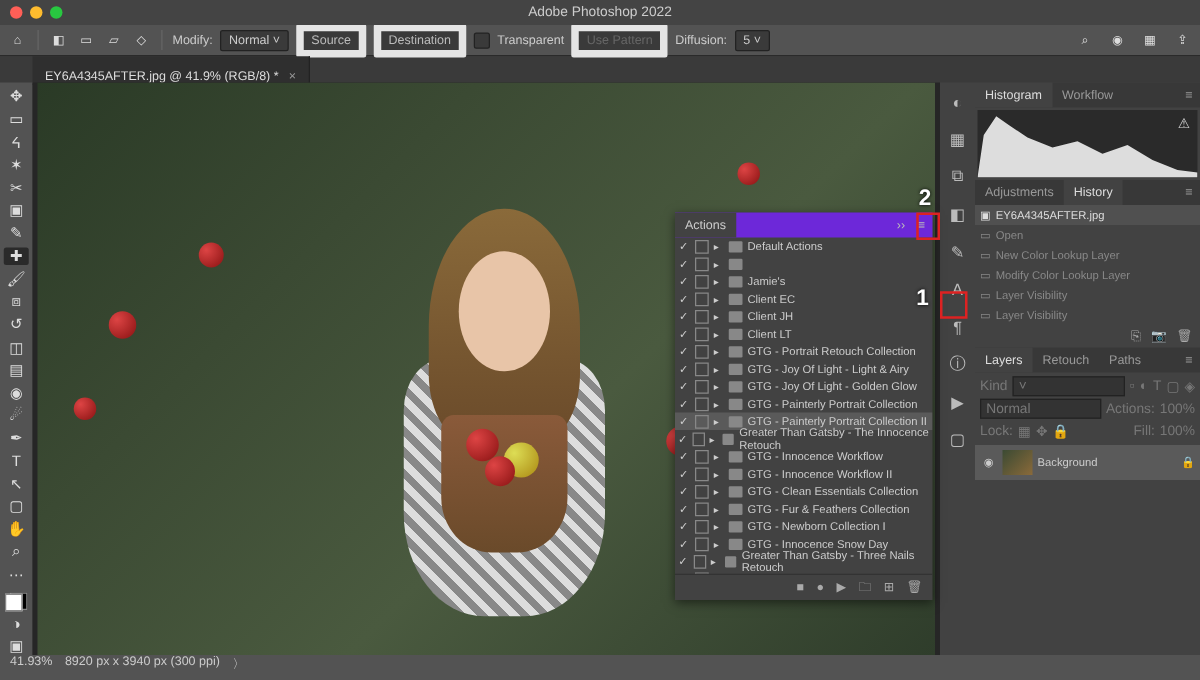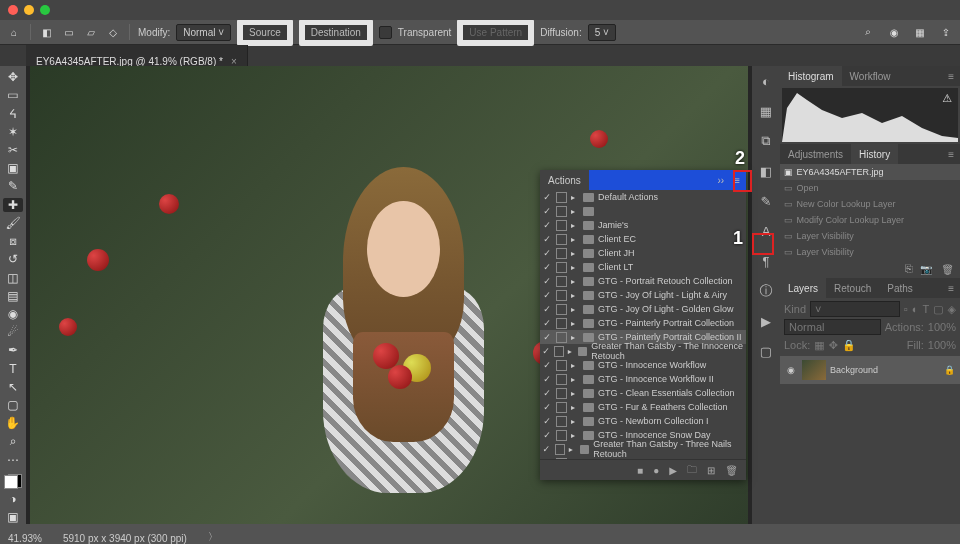--- a/index.html
+++ b/index.html
@@ -48,24 +48,24 @@
 .hrow{display:flex;align-items:center;height:16px;padding:0 4px;gap:4px;font-size:9px;color:#888}
 .hrow.first{color:#ddd;background:#505050}
 .hbtns{height:18px;display:flex;justify-content:flex-end;gap:8px;padding:0 6px;align-items:center;color:#aaa;font-size:10px}
 .layers-opts{padding:2px 4px;font-size:11px;color:#777}
 .lrow{display:flex;align-items:center;gap:4px;height:18px}
 .lrow .drop{background:#333;border:1px solid #222;padding:1px 4px;flex:1}
 .layer-item{display:flex;align-items:center;height:28px;background:#5a5a5a;padding:0 4px;gap:4px;font-size:9px}
 .layer-item .eye{width:14px;text-align:center}
 .layer-item .thumb{width:24px;height:20px;background:linear-gradient(135deg,#3b4a33,#8a6a3a)}
 .layer-item .lock{margin-left:auto;color:#aaa}
-.status{position:absolute;bottom:0;left:0;right:0;height:20px;background:#535353;display:flex;align-items:flex-end;padding:0 8px;gap:21px;font-size:10px;color:#ccc}
+.status{position:absolute;bottom:0;left:0;right:0;height:20px;background:#535353;display:flex;align-items:flex-start;padding:0 8px;gap:10px;font-size:10px;color:#ccc}
 
 .actions-panel{position:absolute;left:540px;top:170px;width:206px;height:310px;background:#424242;display:flex;flex-direction:column;box-shadow:0 2px 8px rgba(0,0,0,.5)}
-.ap-head{height:20px;background:#1d4ed8;display:flex;align-items:center;font-size:10px}
+.ap-head{height:20px;background:#6d28d9;display:flex;align-items:center;font-size:10px}
 .ap-head .t{padding:0 8px;background:#424242;height:20px;display:flex;align-items:center}
 .ap-head .coll{margin-left:auto;padding:0 4px;color:#bbb}
 .ap-head .menu{padding:0 6px;color:#bbb}
 .ap-body{flex:1;overflow:hidden;font-size:9px}
 .arow{display:flex;align-items:center;height:14px;padding-left:2px;gap:4px;color:#ccc}
 .arow.sel{background:#5a5a5a}
 .arow .c{width:10px;text-align:center;font-size:9px}
 .arow .sq{width:9px;height:9px;border:1px solid #888}
 .arow .ar{width:8px;font-size:8px}
 .arow .fold{width:11px;height:9px;background:#888;border-radius:1px}
@@ -76,20 +76,21 @@
 </style>
 </head>
 <body>
 
 <div class="titlebar">
   <div class="traffic">
     <div class="tl red"></div>
     <div class="tl yellow"></div>
     <div class="tl green"></div>
   </div>
+  <div class="title-center">Adobe Photoshop 2022</div>
 </div>
 
 <div class="optbar">
   <span class="ico">⌂</span>
   <span class="sep"></span>
   <span class="ico">◧</span>
   <span class="ico">▭</span>
   <span class="ico">▱</span>
   <span class="ico">◇</span>
   <span class="sep"></span>
@@ -268,21 +269,21 @@
       <span class="eye">◉</span>
       <div class="thumb"></div>
       <span>Background</span>
       <span class="lock">🔒</span>
     </div>
   </div>
 </div>
 
 <div class="status">
   <span>41.93%</span>
-  <span>5910 px x 3940 px (300 ppi)</span>
+  <span>8920 px x 3940 px (300 ppi)</span>
   <span>〉</span>
 </div>
 
 <div class="actions-panel">
   <div class="ap-head">
     <div class="t">Actions</div>
     <div class="coll">››</div>
     <div class="menu">≡</div>
   </div>
   <div class="ap-body" id="actions-body">

